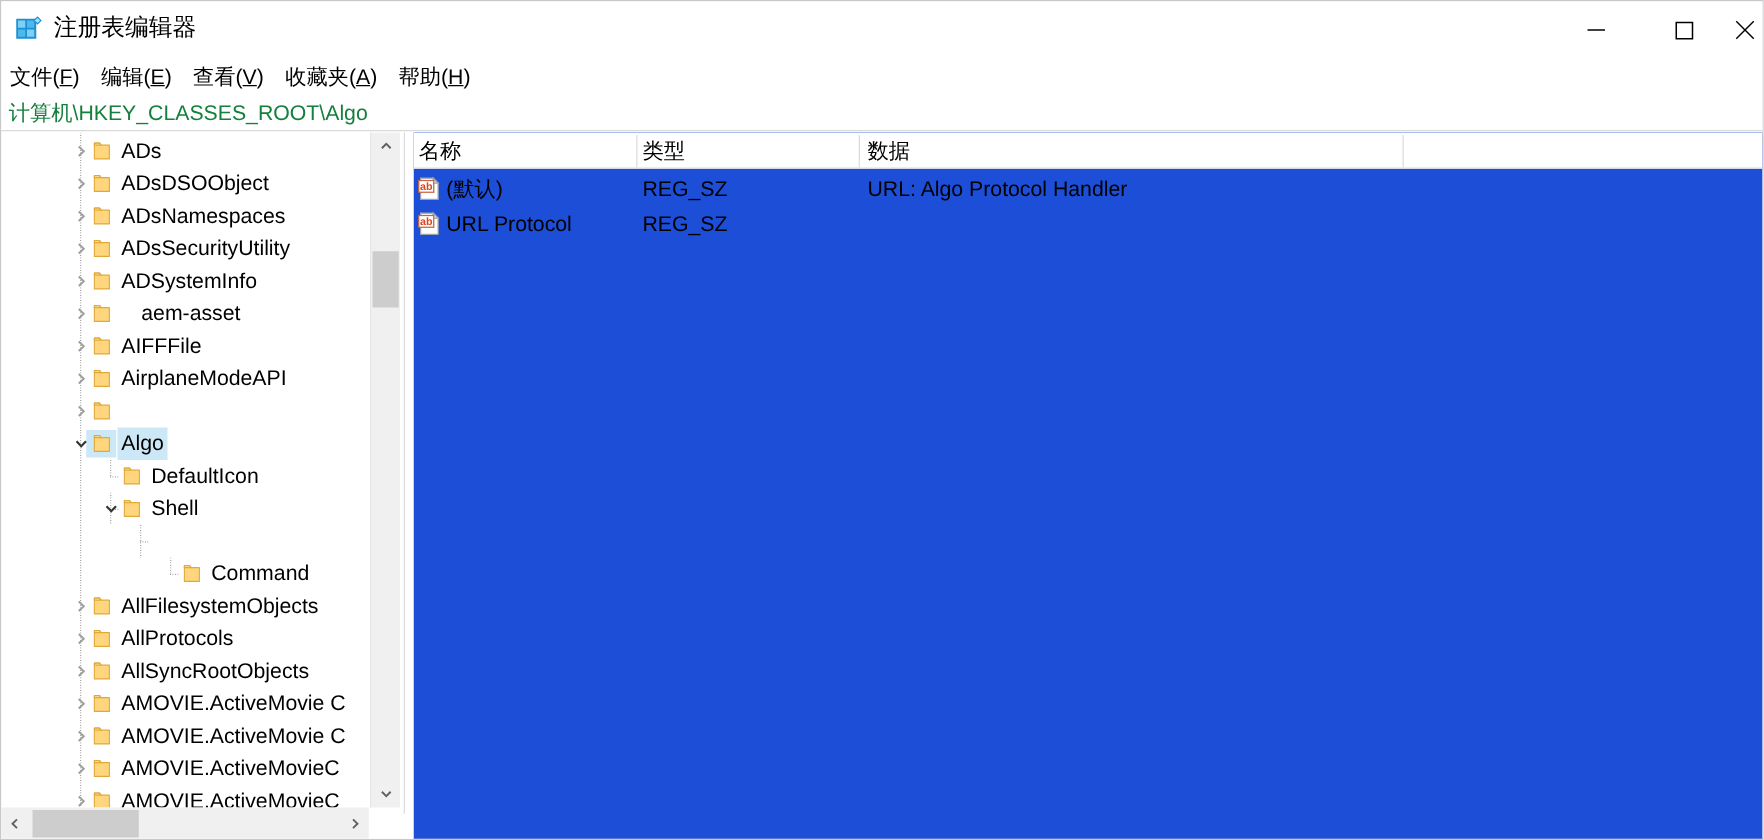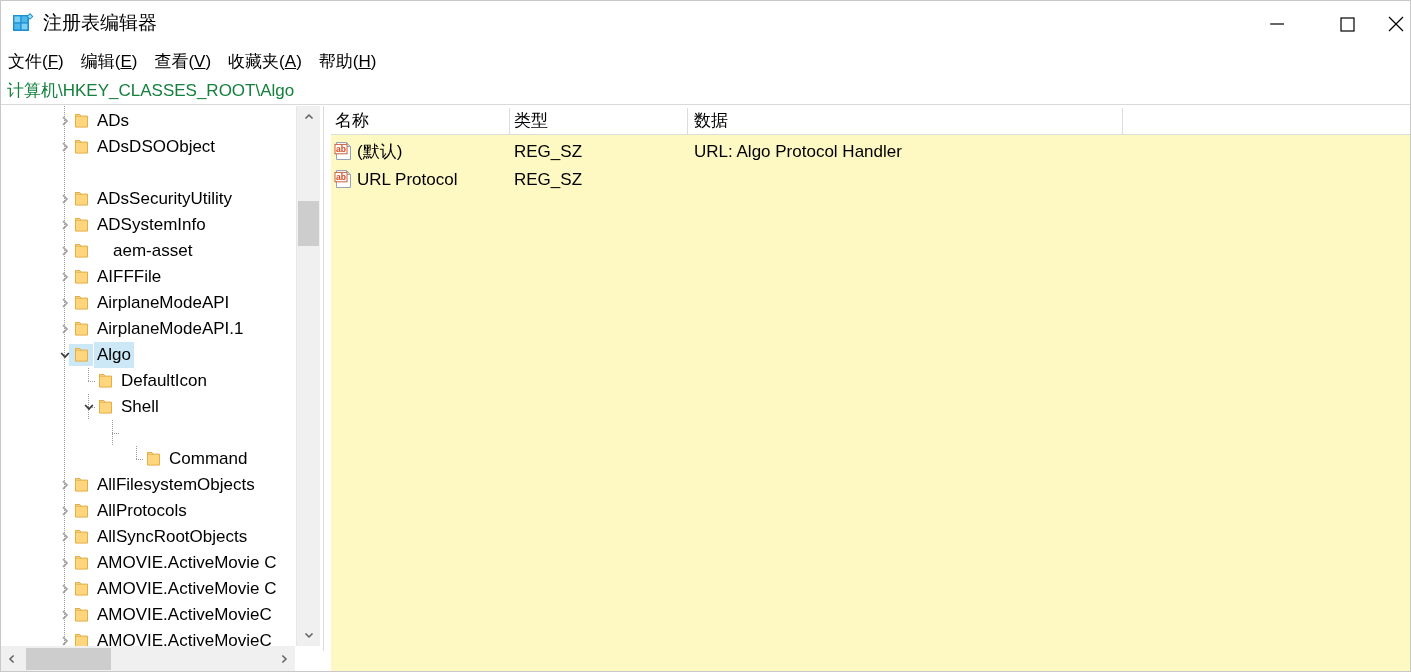--- a/index.html
+++ b/index.html
@@ -183,21 +183,21 @@
   #splitter-line {
     position: absolute; left: 3px; top: 0;
     width: 1px; height: 545px;
     background: #dcdcdc;
   }
 
   
   #rightpane {
     position: absolute; left: 330px; top: 105px;
     width: 1079px; height: 567px;
-    background: #fef9c3;
+    background: #1d4ed8;
     overflow: hidden;
   }
   #col-header {
     position: absolute; left: 0; top: 0;
     width: 1079px; height: 29px;
     background: #ffffff;
     border-bottom: 1px solid #dcdcdc;
     box-sizing: border-box;
   }
   .col-title {
@@ -309,20 +309,34 @@
             </svg>
           </div>
           <div class="tfolder" style="left: 72px;">
             <svg width="17" height="16" viewBox="0 0 17 16">
               <path d="M2.5 1.5 h4.2 l1.1 1.6 h6.7 v11 h-12 z" fill="#ffd67e" stroke="#e0a93a" stroke-width="0.9" stroke-linejoin="round"></path>
               <path d="M2.5 1.5 h4.2 l1.1 1.6 h-5.3 z" fill="#ffe7b0" stroke="#e0a93a" stroke-width="0.9" stroke-linejoin="round"></path>
             </svg>
           </div>
           <div class="tlabel" style="left: 96px;">ADsDSOObject</div>
         </div>
+        <div class="tnode" style="top: 54px; width: 294px;">
+          <div class="tchev" style="left: 56px;">
+            <svg width="12" height="12" viewBox="0 0 12 12">
+              <polyline points="4,2.2 8,6 4,9.8" fill="none" stroke="#a0a0a0" stroke-width="1.6"></polyline>
+            </svg>
+          </div>
+          <div class="tfolder" style="left: 72px;">
+            <svg width="17" height="16" viewBox="0 0 17 16">
+              <path d="M2.5 1.5 h4.2 l1.1 1.6 h6.7 v11 h-12 z" fill="#ffd67e" stroke="#e0a93a" stroke-width="0.9" stroke-linejoin="round"></path>
+              <path d="M2.5 1.5 h4.2 l1.1 1.6 h-5.3 z" fill="#ffe7b0" stroke="#e0a93a" stroke-width="0.9" stroke-linejoin="round"></path>
+            </svg>
+          </div>
+          <div class="tlabel" style="left: 96px;">ADsNamespaces</div>
+        </div>
         <div class="tnode" style="top: 80px; width: 294px;">
           <div class="tchev" style="left: 56px;">
             <svg width="12" height="12" viewBox="0 0 12 12">
               <polyline points="4,2.2 8,6 4,9.8" fill="none" stroke="#a0a0a0" stroke-width="1.6"></polyline>
             </svg>
           </div>
           <div class="tfolder" style="left: 72px;">
             <svg width="17" height="16" viewBox="0 0 17 16">
               <path d="M2.5 1.5 h4.2 l1.1 1.6 h6.7 v11 h-12 z" fill="#ffd67e" stroke="#e0a93a" stroke-width="0.9" stroke-linejoin="round"></path>
               <path d="M2.5 1.5 h4.2 l1.1 1.6 h-5.3 z" fill="#ffe7b0" stroke="#e0a93a" stroke-width="0.9" stroke-linejoin="round"></path>
@@ -391,21 +405,20 @@
             <svg width="12" height="12" viewBox="0 0 12 12">
               <polyline points="4,2.2 8,6 4,9.8" fill="none" stroke="#a0a0a0" stroke-width="1.6"></polyline>
             </svg>
           </div>
           <div class="tfolder" style="left: 72px;">
             <svg width="17" height="16" viewBox="0 0 17 16">
               <path d="M2.5 1.5 h4.2 l1.1 1.6 h6.7 v11 h-12 z" fill="#ffd67e" stroke="#e0a93a" stroke-width="0.9" stroke-linejoin="round"></path>
               <path d="M2.5 1.5 h4.2 l1.1 1.6 h-5.3 z" fill="#ffe7b0" stroke="#e0a93a" stroke-width="0.9" stroke-linejoin="round"></path>
             </svg>
           </div>
-          <div class="tlabel" style="left: 96px;">AirplaneModeAPI.1</div>
         </div>
         <div class="tnode" style="top: 236px; width: 294px;">
           <div class="tchev" style="left: 56px;">
             <svg width="12" height="12" viewBox="0 0 12 12">
               <polyline points="2.2,4 6,8 9.8,4" fill="none" stroke="#333333" stroke-width="1.7"></polyline>
             </svg>
           </div>
           <div class="tfolder" style="left: 72px;">
             <svg width="17" height="16" viewBox="0 0 17 16">
               <path d="M2.5 1.5 h4.2 l1.1 1.6 h6.7 v11 h-12 z" fill="#ffd67e" stroke="#e0a93a" stroke-width="0.9" stroke-linejoin="round"></path>

